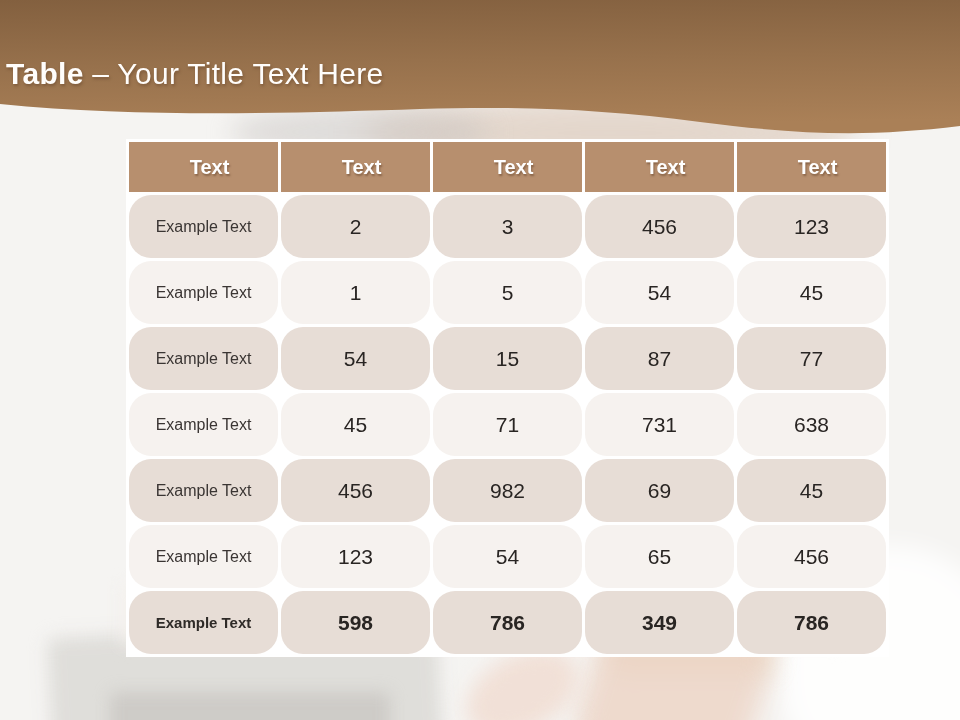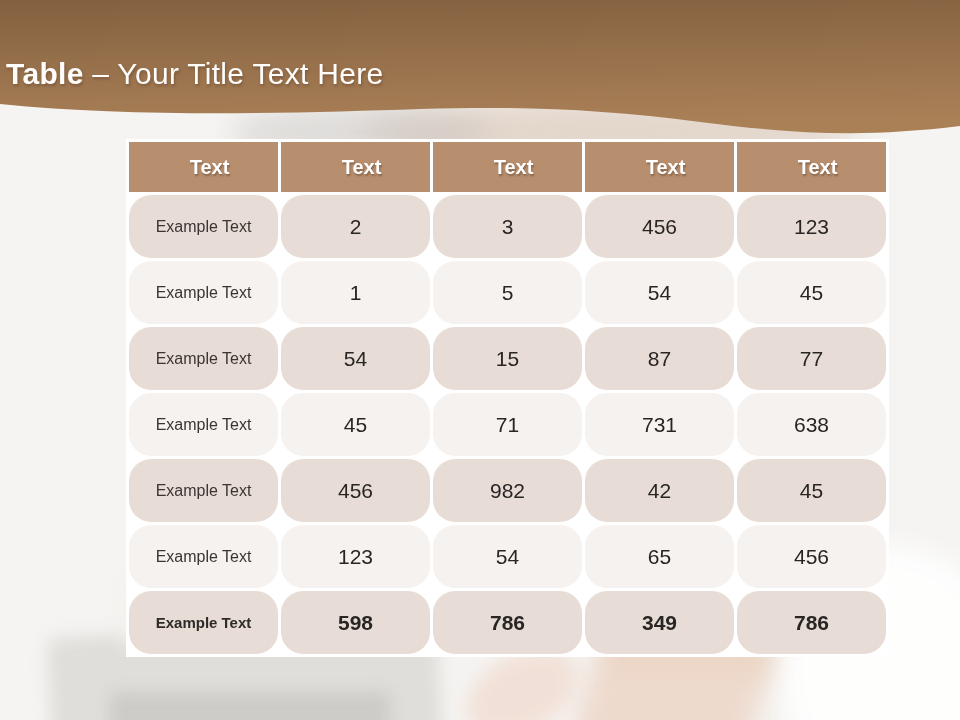--- a/index.html
+++ b/index.html
@@ -128,21 +128,21 @@
           <td class="cell-label">Example Text</td>
           <td class="cell-num">45</td>
           <td class="cell-num">71</td>
           <td class="cell-num">731</td>
           <td class="cell-num">638</td>
         </tr>
         <tr class="row-odd">
           <td class="cell-label">Example Text</td>
           <td class="cell-num">456</td>
           <td class="cell-num">982</td>
-          <td class="cell-num">42</td>
+          <td class="cell-num">69</td>
           <td class="cell-num">45</td>
         </tr>
         <tr class="row-even">
           <td class="cell-label">Example Text</td>
           <td class="cell-num">123</td>
           <td class="cell-num">54</td>
           <td class="cell-num">65</td>
           <td class="cell-num">456</td>
         </tr>
         <tr class="row-odd row-total">

